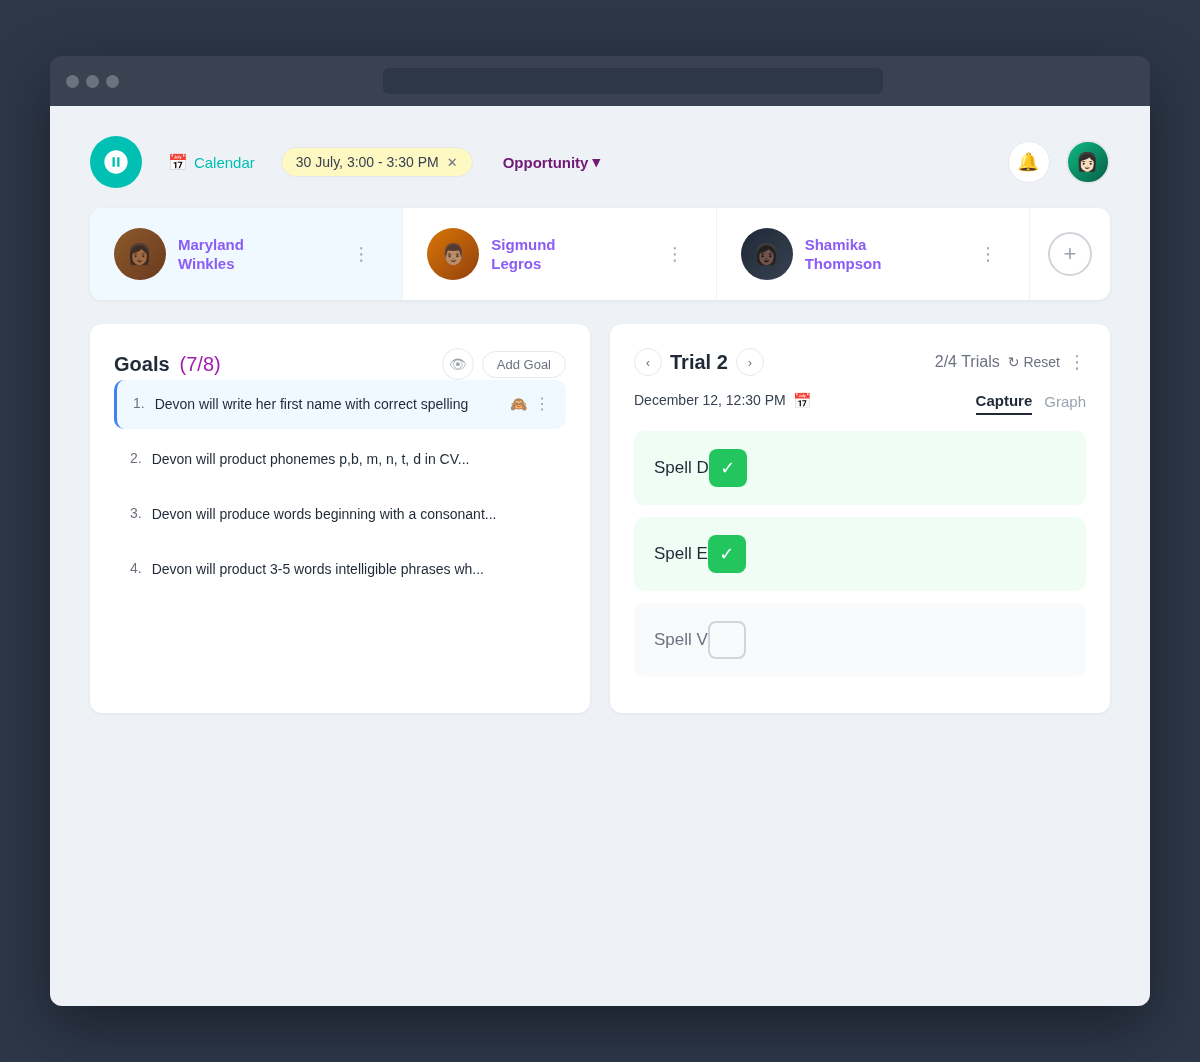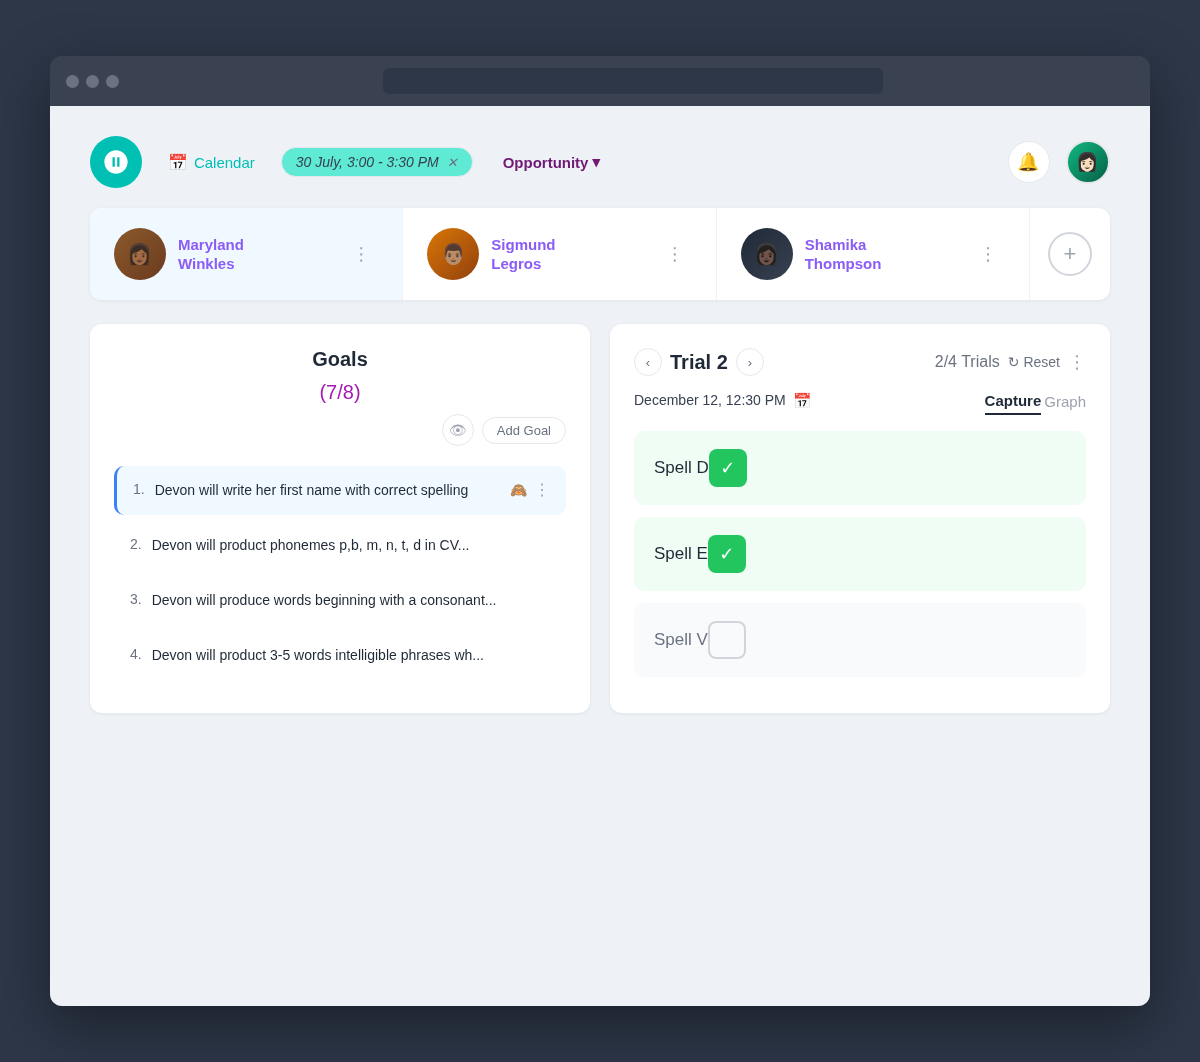--- a/index.html
+++ b/index.html
@@ -83,31 +83,30 @@
       padding: 6px 10px;
       border-radius: 8px;
       border: none;
       background: transparent;
     }
     .calendar-icon {
       color: #00bfb3;
       font-size: 16px;
     }
     .date-badge {
-      background: #5eead4;
+      background: #fef9c3;
       border: 1.5px solid #e5e7eb;
       border-radius: 20px;
       padding: 6px 14px;
       font-size: 14px;
       color: #374151;
       display: flex;
       align-items: center;
       gap: 8px;
       font-weight: 500;
-      font-style: italic;
     }
     .date-badge .close-x {
       color: #6b7280;
       cursor: pointer;
       font-size: 13px;
     }
     .opportunity-btn {
       background: transparent;
       border: none;
       color: #701a75;
@@ -223,22 +222,20 @@
     .goals-panel {
       background: white;
       border-radius: 12px;
       padding: 24px;
       box-shadow: 0 1px 4px rgba(0,0,0,0.06);
     }
     .goals-header {
       display: flex;
       align-items: center;
       gap: 10px;
-      margin-bottom: 20px;
-      flex-direction: column;
     }
     .goals-title {
       font-size: 20px;
       font-weight: 700;
       color: #1f2937;
     }
     .goals-count {
       font-size: 20px;
       color: #a21caf;
       font-weight: 400;
@@ -375,21 +372,21 @@
       font-size: 14px;
       color: #374151;
     }
     .date-icon {
       font-size: 15px;
       color: #6b7280;
     }
     .trial-tabs {
       margin-left: auto;
       display: flex;
-      gap: 3px;
+      gap: 12px;
     }
     .trial-tab {
       font-size: 15px;
       color: #9ca3af;
       cursor: pointer;
       padding-bottom: 4px;
       border: none;
       background: transparent;
       font-weight: 400;
     }

